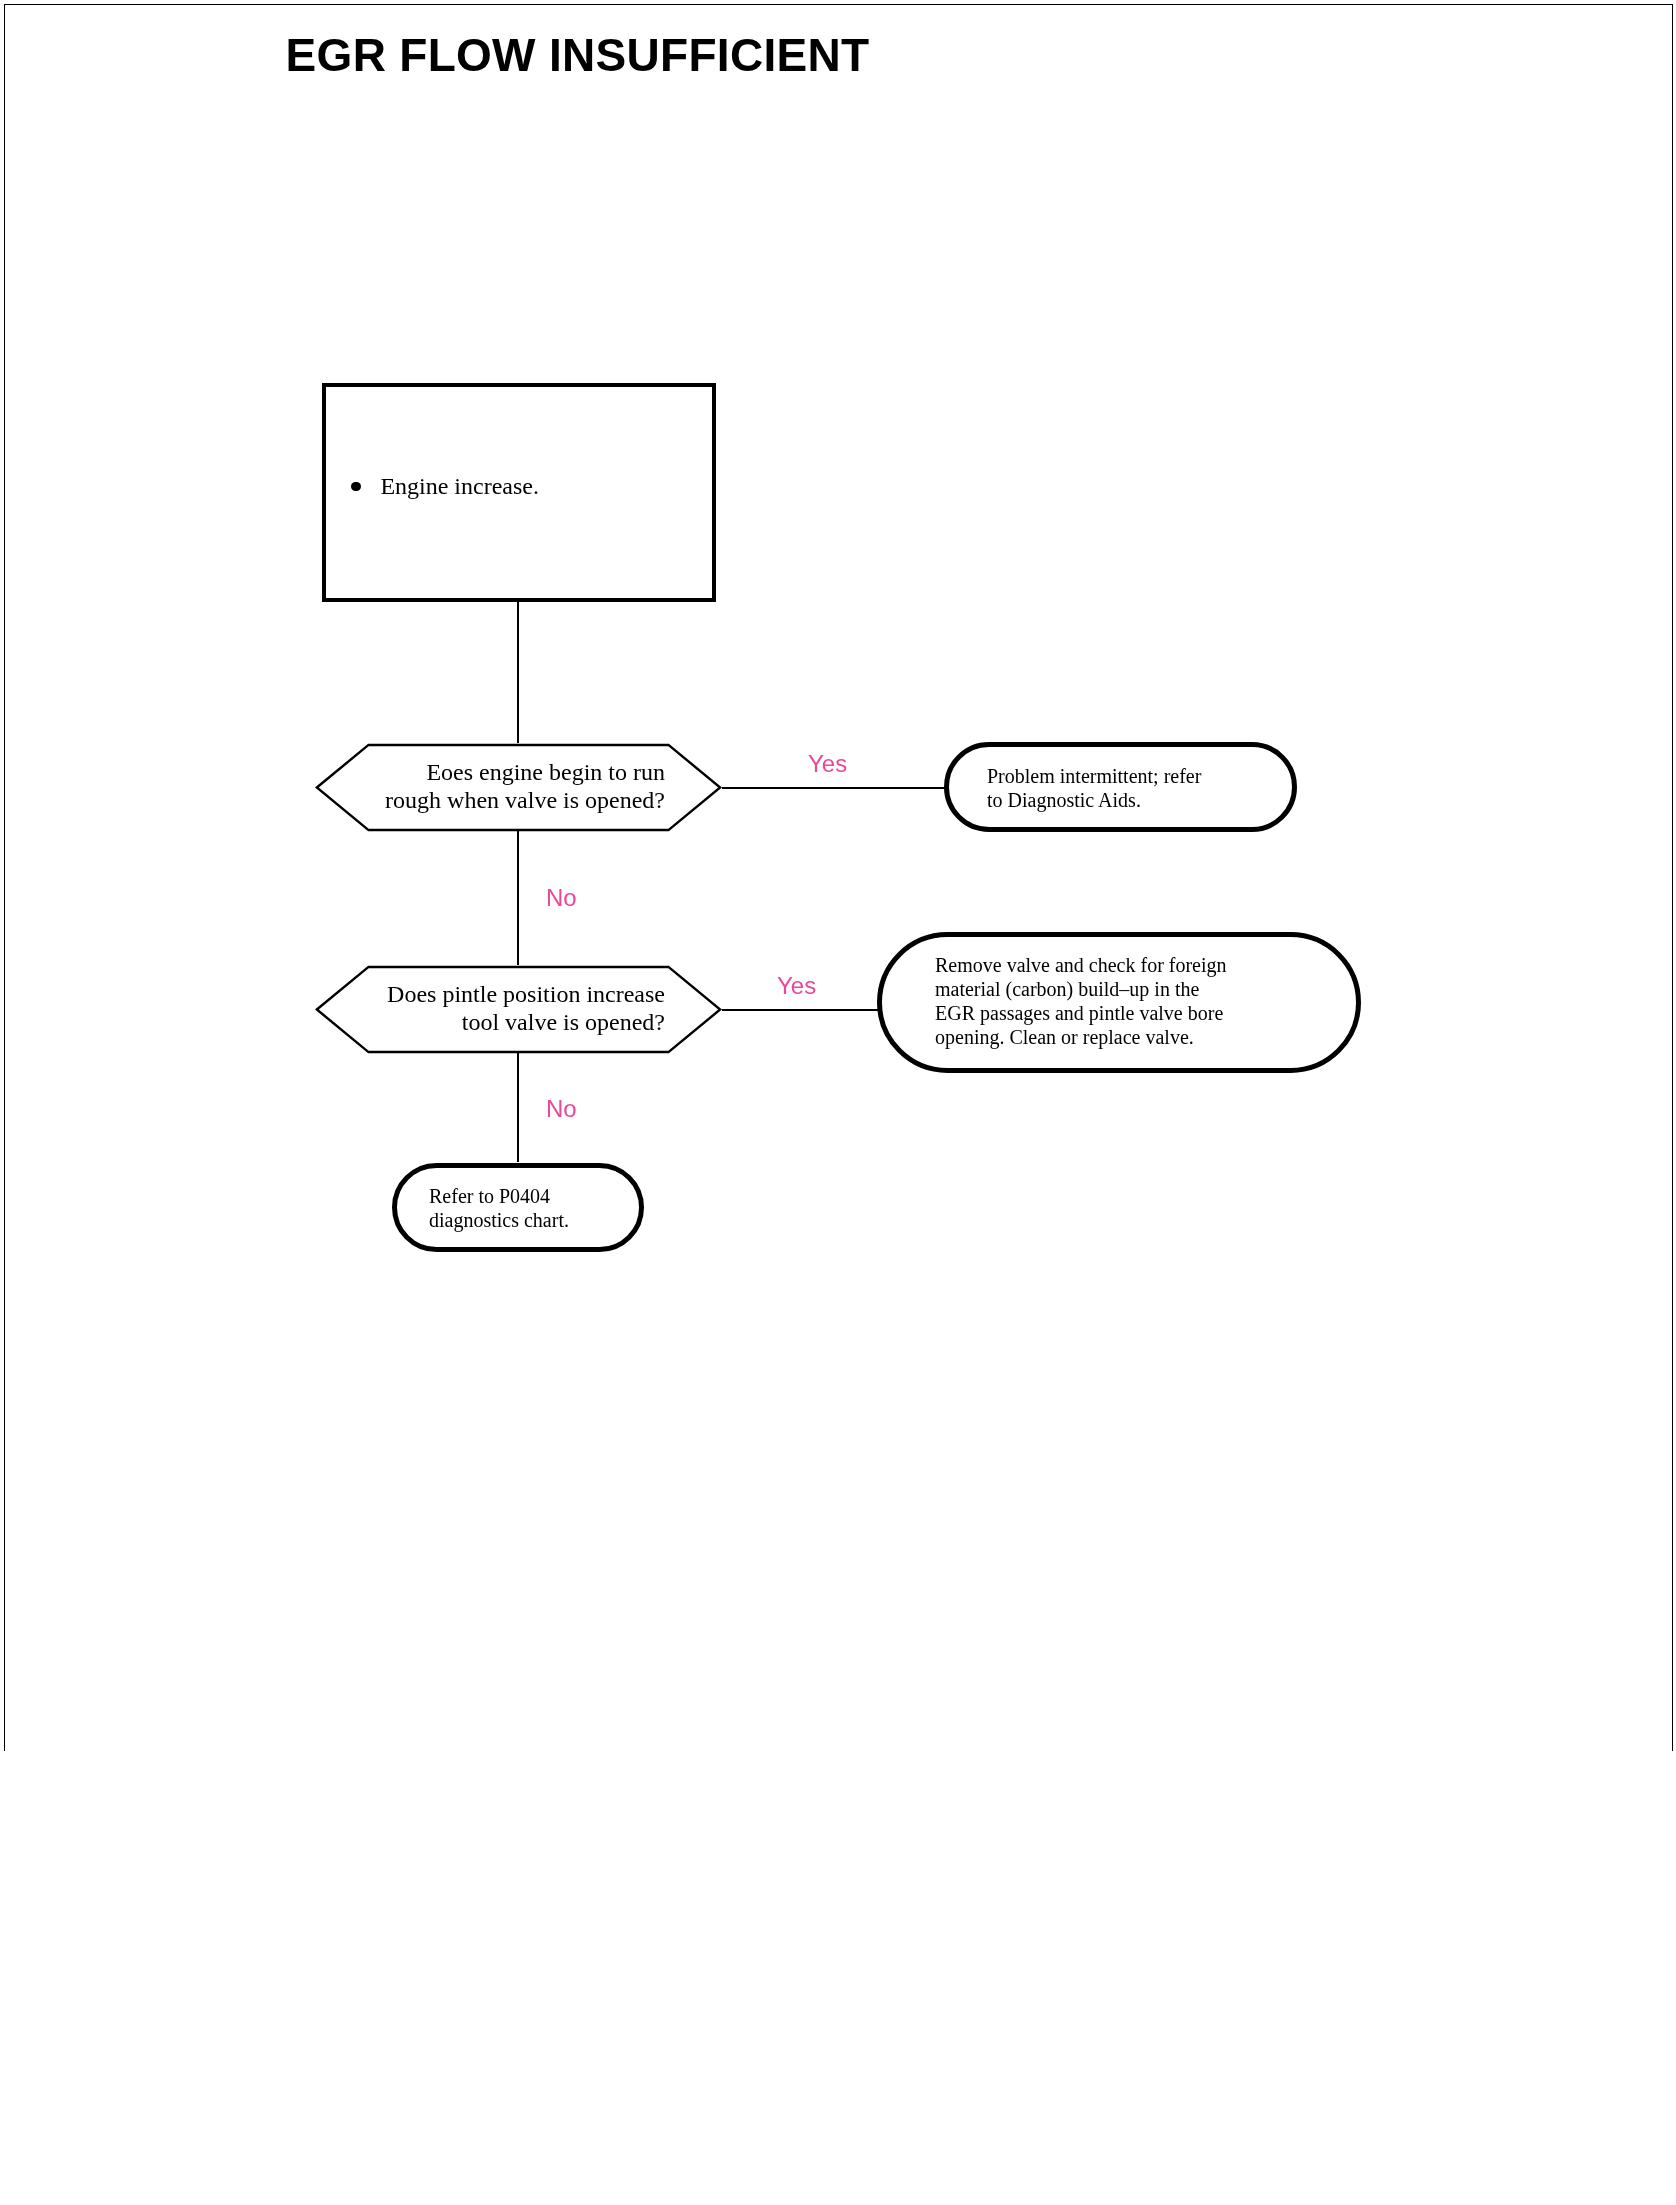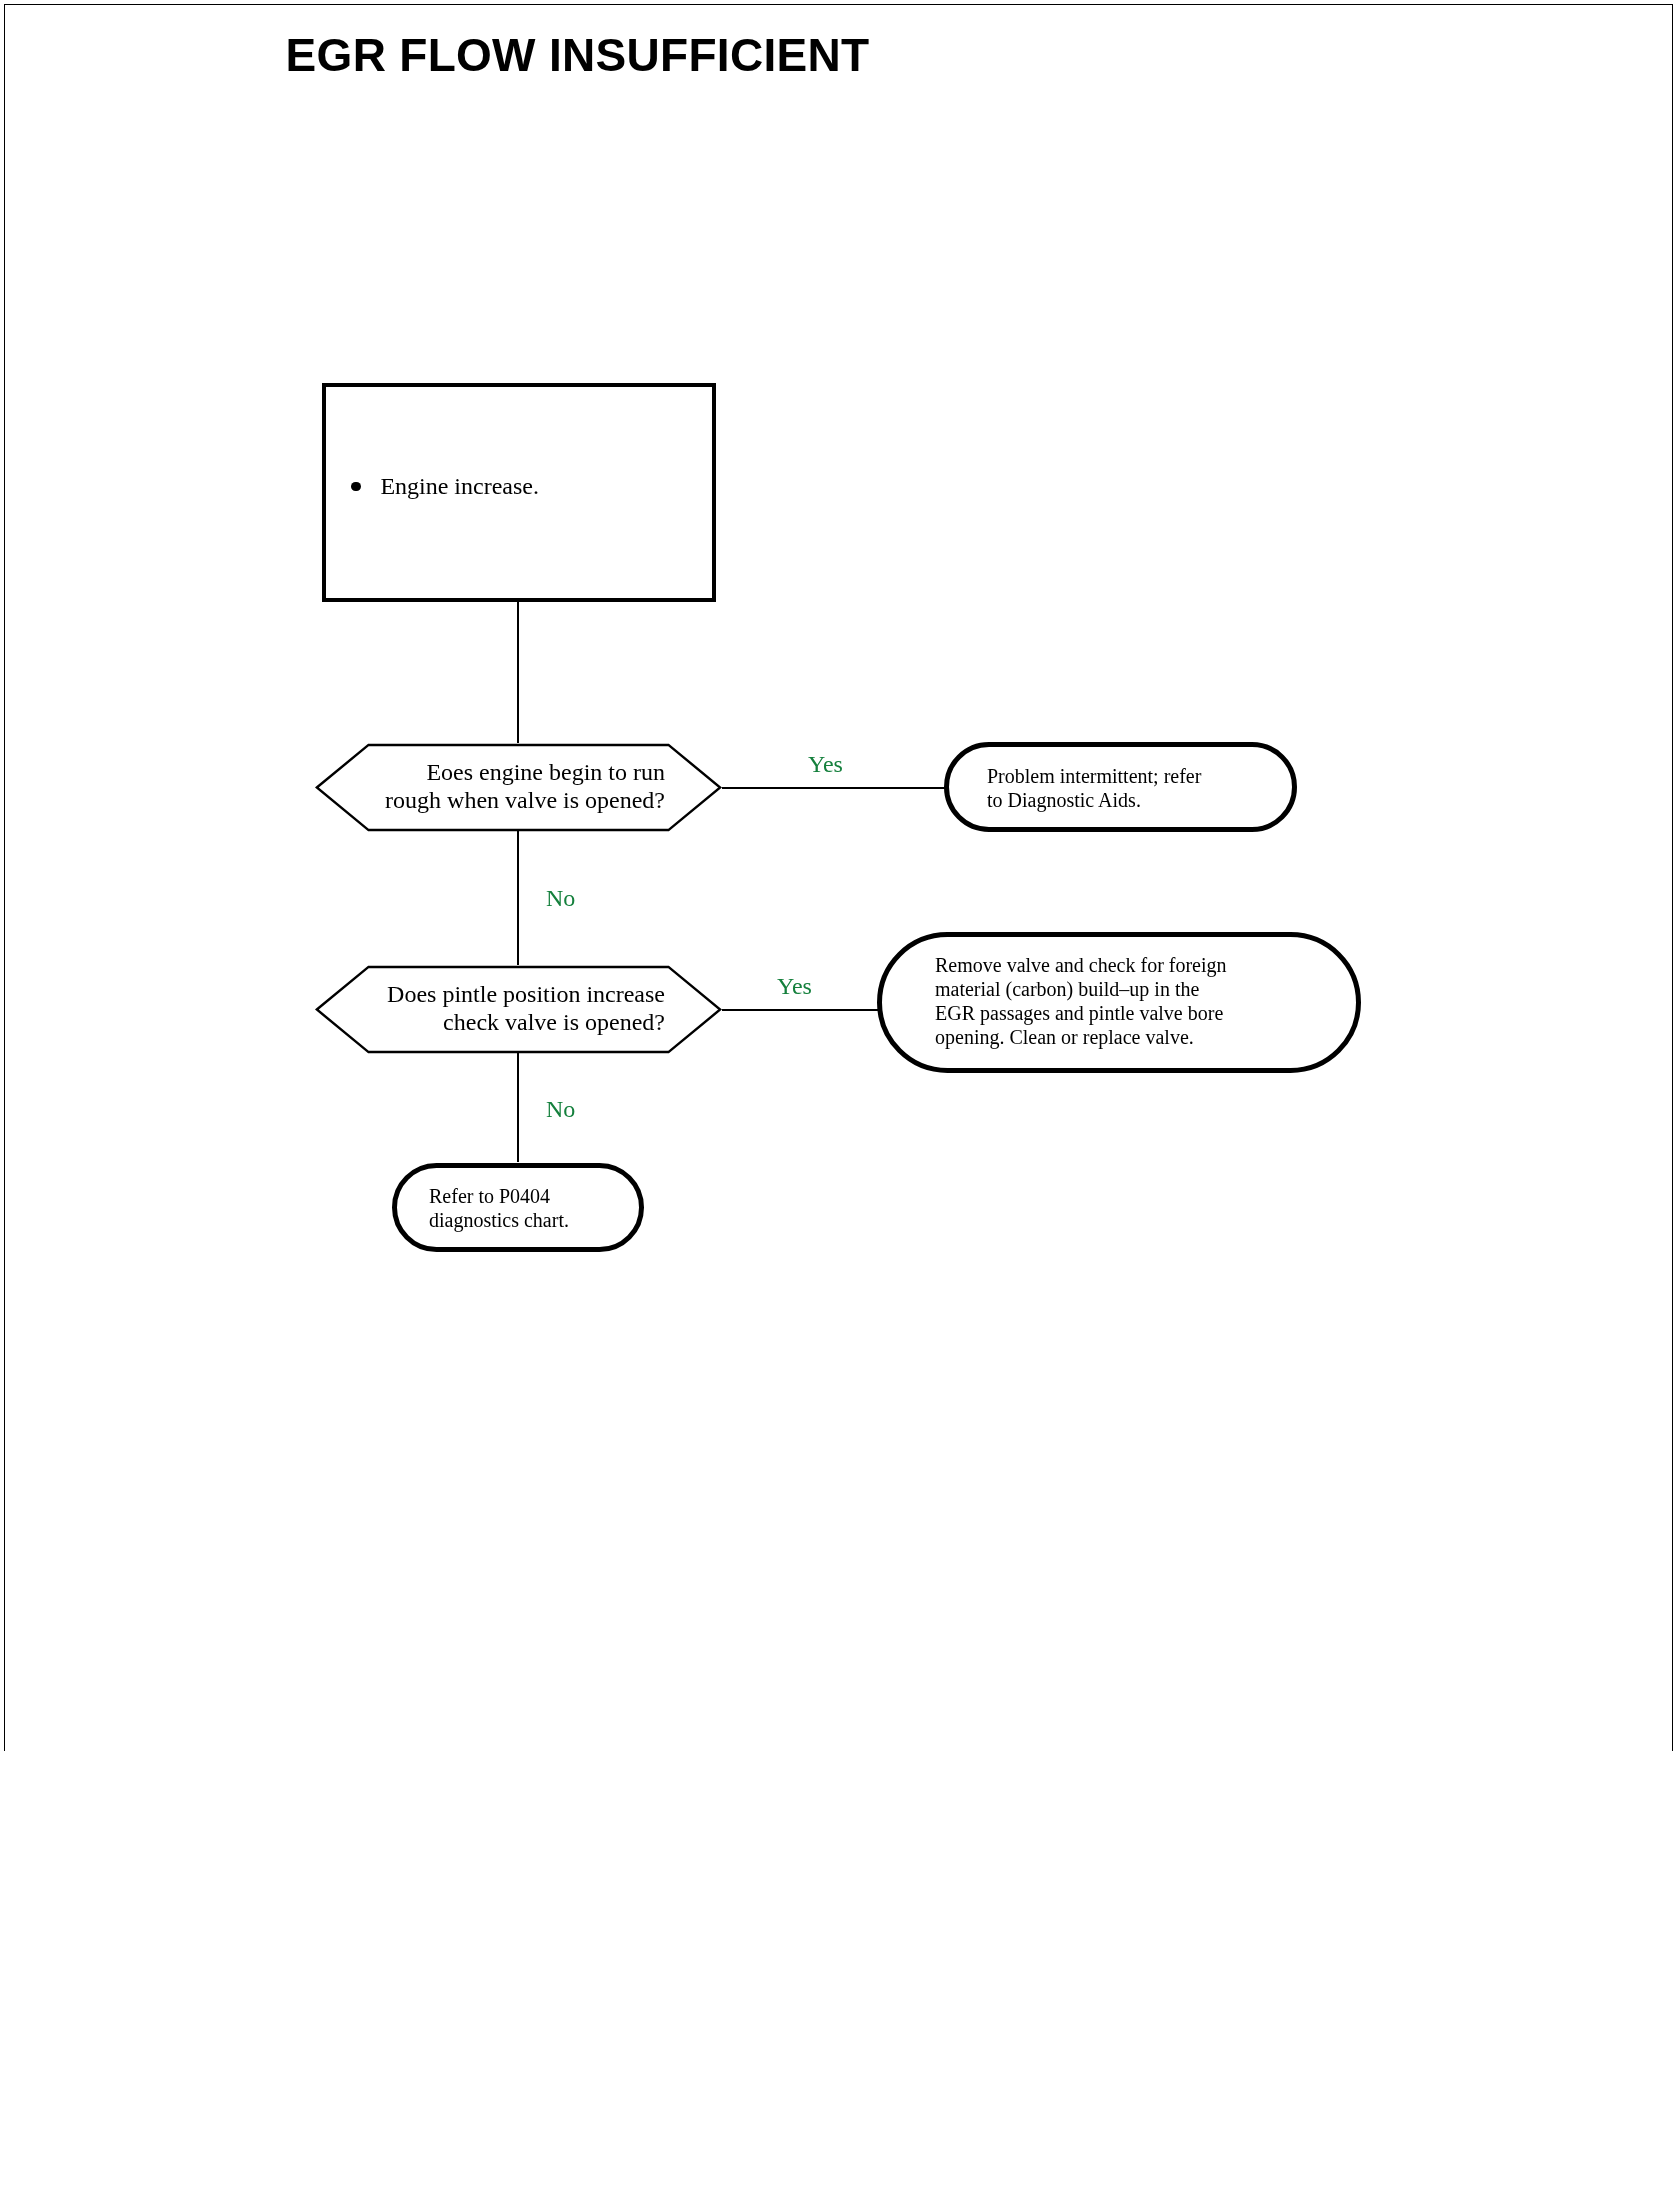--- a/index.html
+++ b/index.html
@@ -176,24 +176,24 @@
     background: #000000;
   }
   #conn-box-to-hex1 { left: 517px; top: 602px;  height: 141px; }
   #conn-hex1-to-hex2 { left: 517px; top: 831px; height: 134px; }
   #conn-hex2-to-term3 { left: 517px; top: 1053px; height: 109px; }
   #conn-hex1-yes { left: 722px; top: 787px; width: 224px; }
   #conn-hex2-yes { left: 722px; top: 1009px; width: 157px; }
 
   .edge-label {
     position: absolute;
-    font-family: Liberation Serif, serif;
+    font-family: Liberation Sans, sans-serif;
     font-size: 24px;
     line-height: 1;
-    color: #15803d;
+    color: #ec4899;
   }
   #label-yes-1 { left: 808px; top: 752px; }
   #label-no-1  { left: 546px;  top: 886px; }
   #label-yes-2 { left: 777px; top: 974px; }
   #label-no-2  { left: 546px;  top: 1097px; }
 </style>
 </head>
 <body>
 
 <div id="page">
@@ -230,21 +230,21 @@
   </div>
 
   <div class="conn-v" id="conn-hex1-to-hex2"></div>
   <div class="edge-label" id="label-no-1">No</div>
 
   <div class="hexagon" id="hex-pintle">
     <svg width="407" height="89" viewBox="0 0 669 146">
       <polygon points="3,73 88,3 581,3 666,73 581,143 88,143" fill="#ffffff" stroke="#000000" stroke-width="4"></polygon>
     </svg>
     <div class="hex-label">Does pintle position increase
-check valve is opened?</div>
+tool valve is opened?</div>
   </div>
 
   <div class="conn-h" id="conn-hex2-yes"></div>
   <div class="edge-label" id="label-yes-2">Yes</div>
 
   <div class="terminator" id="term-remove-valve">
     <div class="term-label">Remove valve and check for foreign
 material (carbon) build–up in the
 EGR passages and pintle valve bore
 opening. Clean or replace valve.</div>

